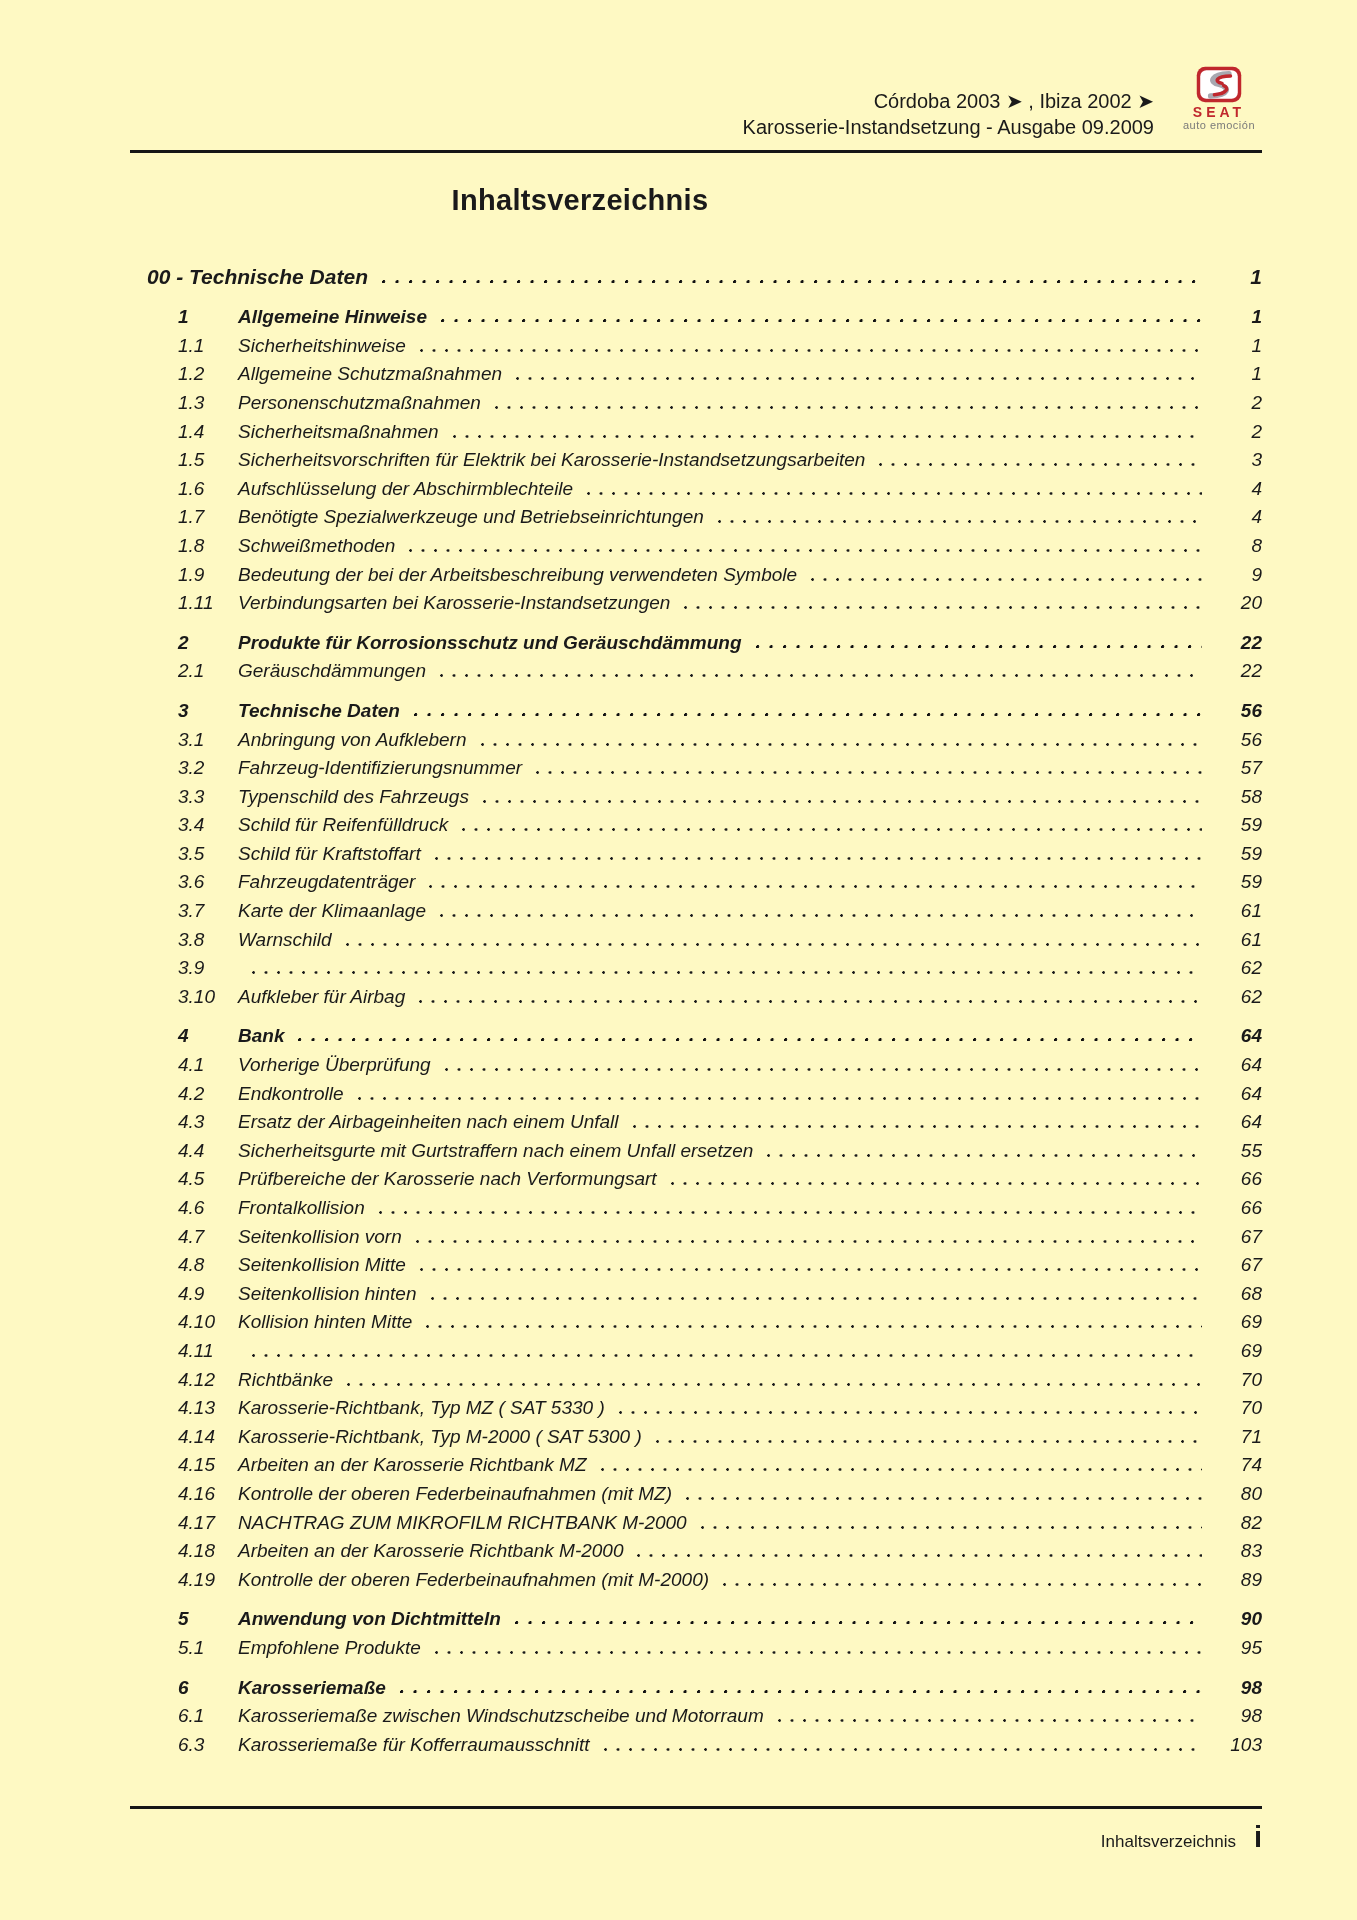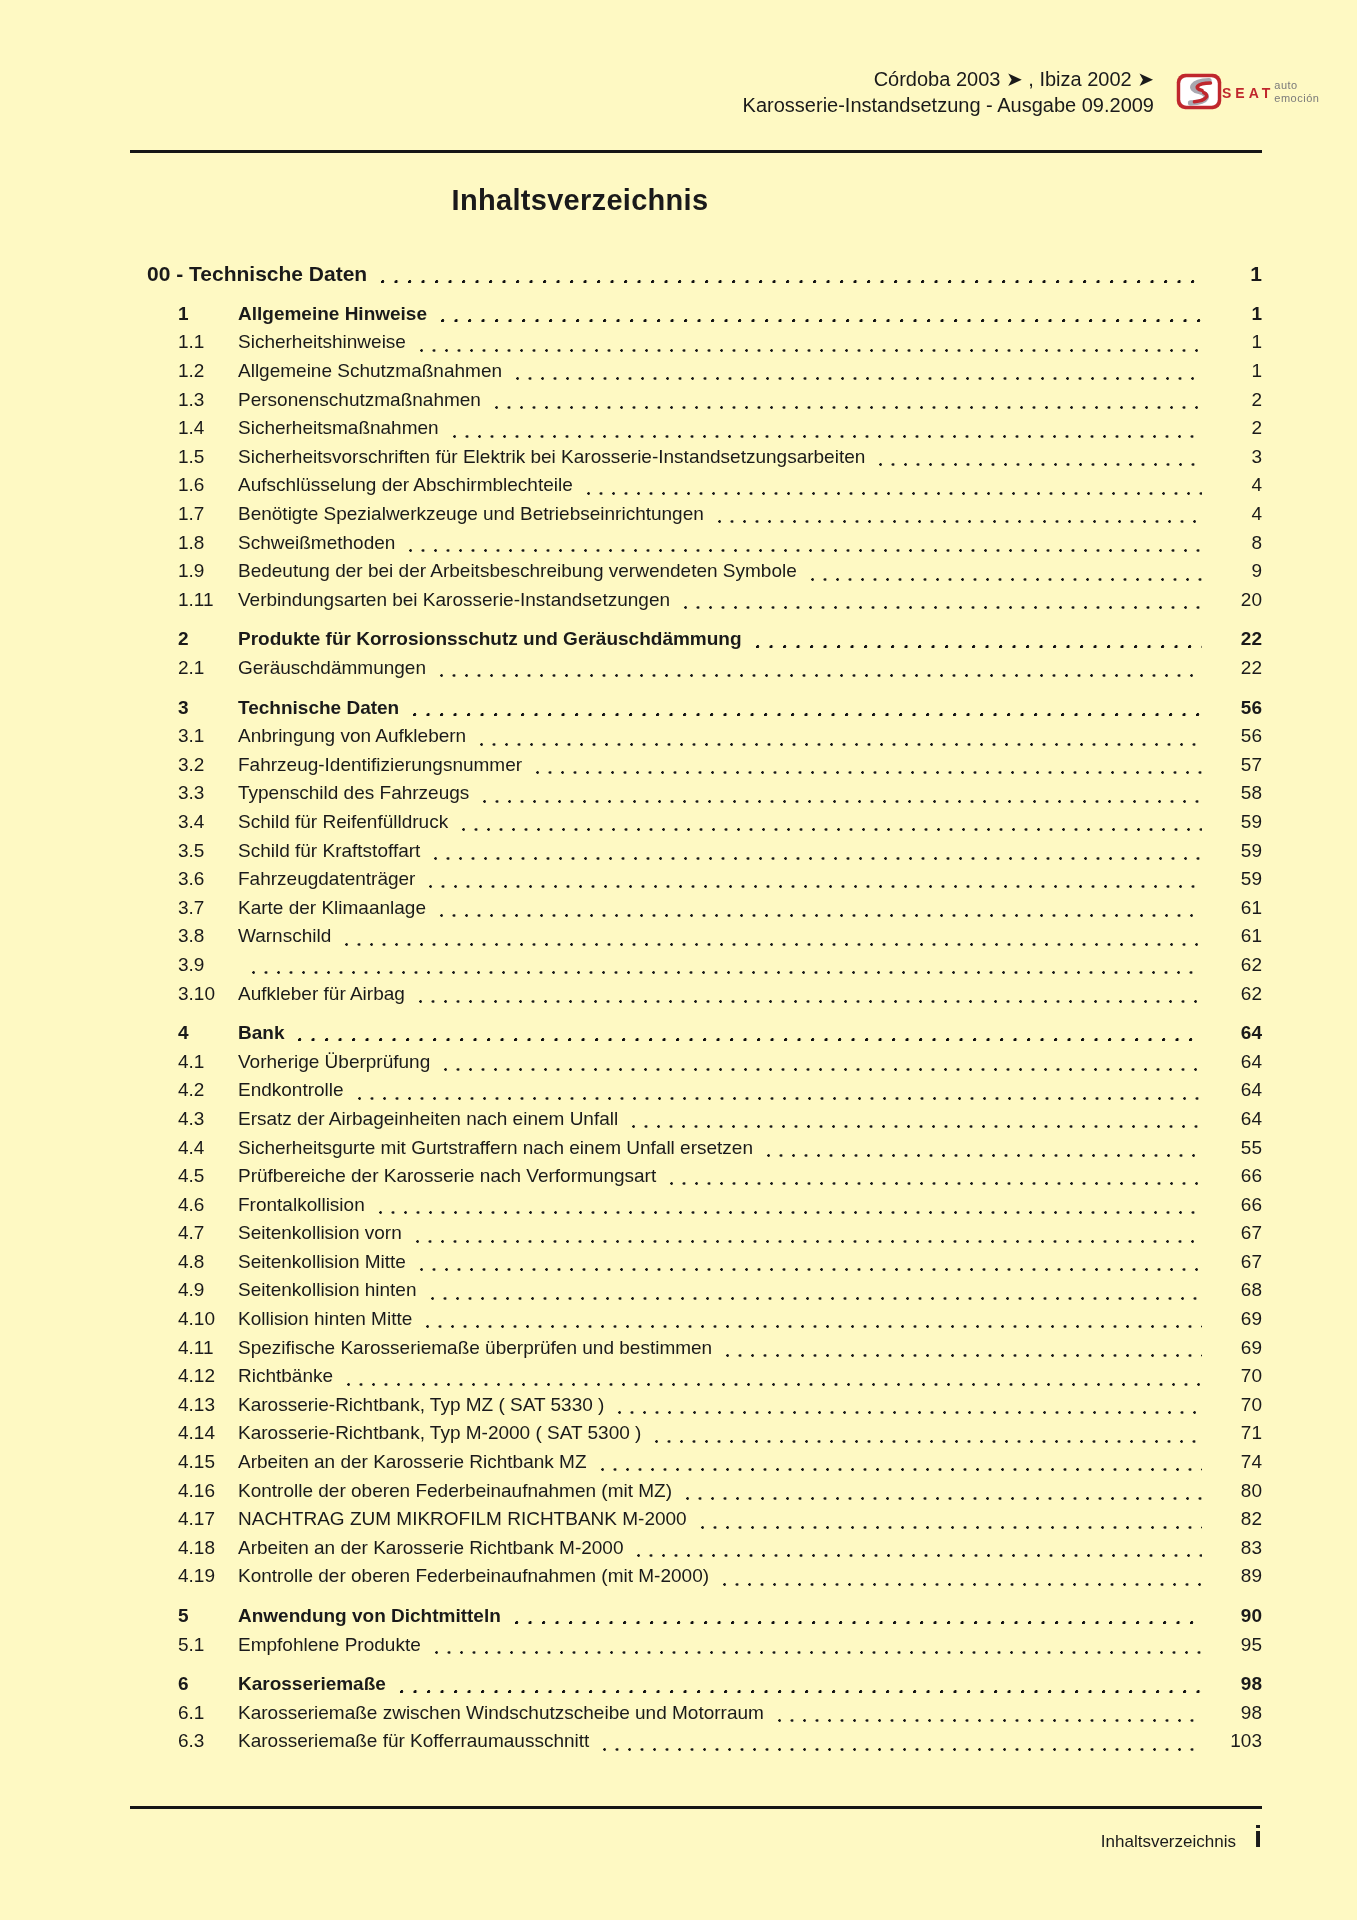--- a/index.html
+++ b/index.html
@@ -8,36 +8,36 @@
     background:#fef9c3; color:#1a1a1a;
     font-family:"Liberation Sans","DejaVu Sans",sans-serif;
     overflow:hidden;
   }
   
   .header {
     position:absolute; top:66px; left:130px; width:1132px;
     display:flex; justify-content:flex-end; align-items:flex-end; gap:22px;
   }
   .header-text { text-align:right; font-size:20px; line-height:26px; white-space:nowrap; }
-  .logo { display:flex; flex-direction:row; align-items:center; width:86px; margin-bottom:8px; }
+  .logo { display:flex; flex-direction:column; align-items:center; width:86px; margin-bottom:8px; }
   .logo svg { display:block; }
   .logo-brand {
     color:#c0272d; font-weight:bold; font-size:14px; letter-spacing:4px;
     line-height:14px; margin-top:2px;
   }
   .logo-tagline { color:#7a7a7a; font-size:11px; line-height:13px; letter-spacing:0.5px; }
   .rule-top { position:absolute; top:150px; left:130px; width:1132px; border-top:3px solid #161616; }
   
   .page-title {
     position:absolute; top:184px; left:0; width:1160px; text-align:center;
     font-size:29px; font-weight:bold; letter-spacing:0.3px;
   }
   
   .toc { position:absolute; top:260px; left:130px; width:1132px; }
-  .row { display:flex; align-items:center; height:28.6px; font-size:19px; }
+  .row { display:flex; align-items:flex-end; height:28.6px; font-size:19px;font-style:italic; }
   .row .num { flex:0 0 60px; }
   .row .ttl { flex:0 0 auto; white-space:nowrap; }
   .row .pg { flex:0 0 52px; text-align:right; }
   .row .leader {
     flex:1 1 auto; align-self:flex-end; height:3px; margin:0 8px 5px 14px;
     background-image:radial-gradient(circle at 1.5px 1.5px, #1a1a1a 1.2px, rgba(0,0,0,0) 1.5px);
     background-size:12.5px 3px; background-repeat:repeat-x;
   }
   .row.item { padding-left:48px; }
   .row.group { padding-left:48px; font-weight:bold; margin-top:11px; }
@@ -294,21 +294,20 @@
         <span class="pg">68</span>
       </div>
       <div class="row item">
         <span class="num">4.10</span>
         <span class="ttl">Kollision hinten Mitte</span>
         <span class="leader"></span>
         <span class="pg">69</span>
       </div>
       <div class="row item">
         <span class="num">4.11</span>
-        <span class="ttl">Spezifische Karosseriemaße überprüfen und bestimmen</span>
         <span class="leader"></span>
         <span class="pg">69</span>
       </div>
       <div class="row item">
         <span class="num">4.12</span>
         <span class="ttl">Richtbänke</span>
         <span class="leader"></span>
         <span class="pg">70</span>
       </div>
       <div class="row item">

